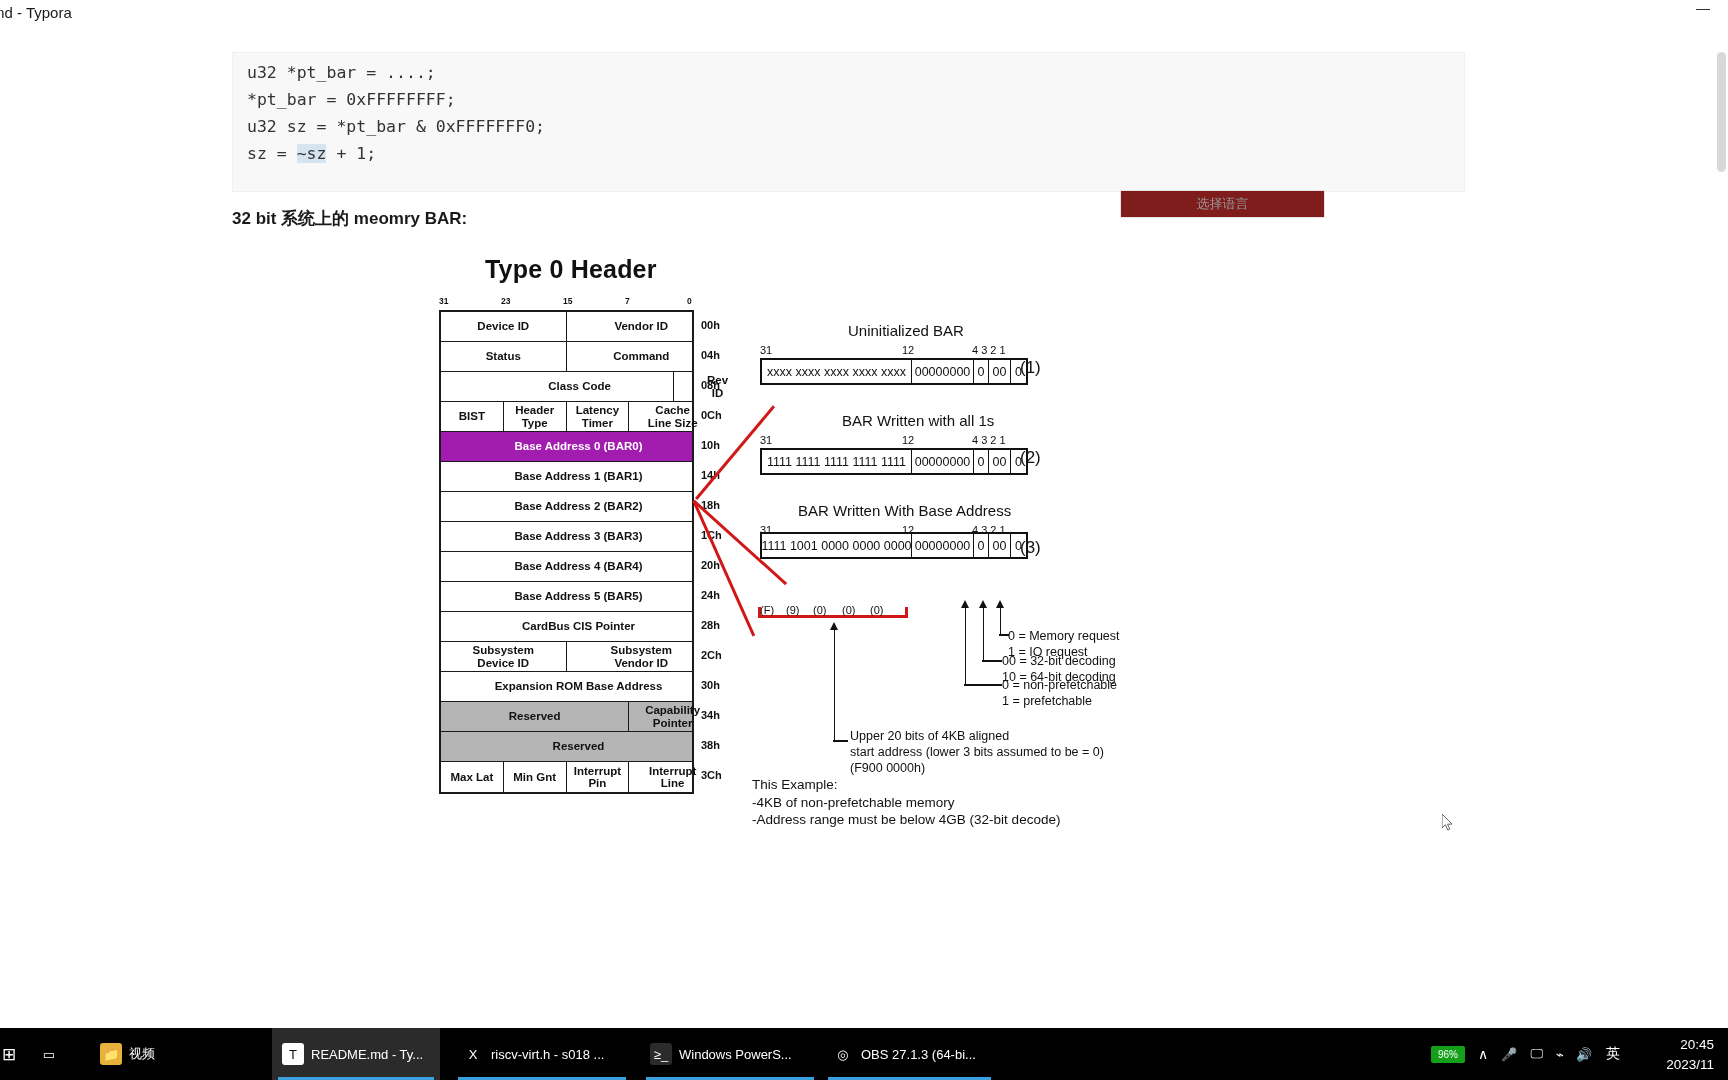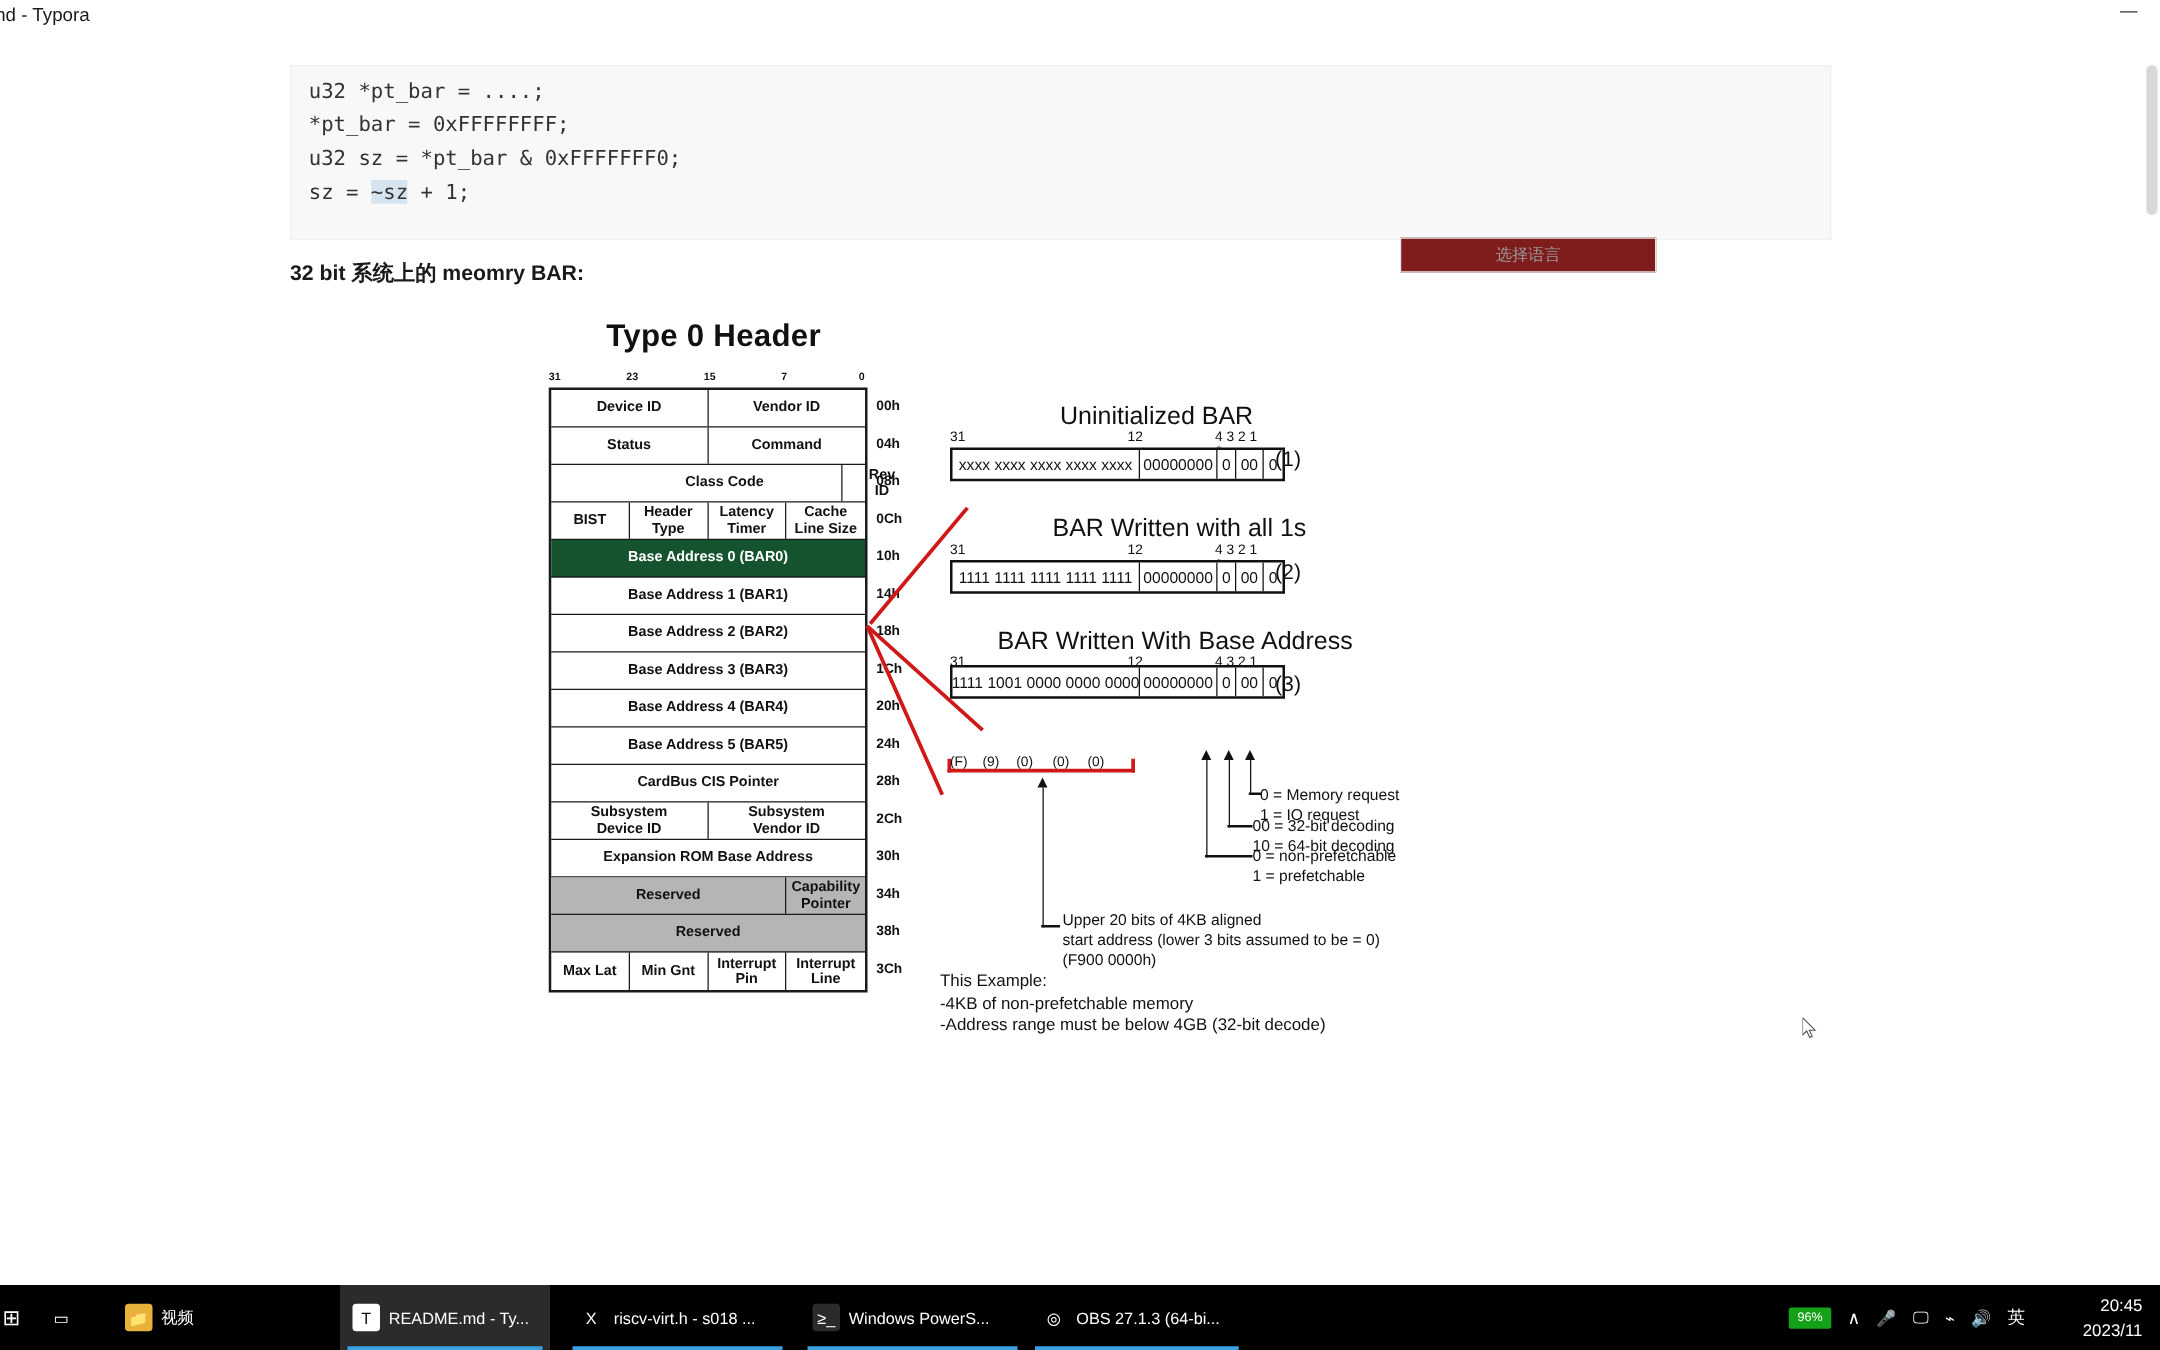--- a/index.html
+++ b/index.html
@@ -103,22 +103,22 @@
     height: 30px;
   }
   .hrow:last-child { border-bottom: none; }
   .hcell {
     display: flex; align-items: center; justify-content: center;
     font-size: 11.5px; font-weight: bold; color: #111;
     text-align: center; line-height: 1.05;
     border-right: 1.6px solid #1a1a1a;
     flex: 1 1 auto;
   }
-  .hcell:last-child { border-right: none; }
-  .hrow.red { background: #14532d; }
+  .hcell:last-child { border-right: none; margin-left: 12px; }
+  .hrow.red { background: #a21caf; }
   .hrow.red .hcell { color: #ffffff; }
   .hrow.gray { background: #b5b5b5; }
   .hcell.tall { line-height: 1.08; }
 
   
   .bitruler {
     position: absolute; left: 9px; top: 44px; width: 255px; height: 14px;
   }
   .bitruler span {
     position: absolute; top: 0;
@@ -128,21 +128,21 @@
   
   .offsets {
     position: absolute; left: 268px; top: 58px; width: 40px;
   }
   .offsets div {
     height: 30px; display: flex; align-items: center;
     font-size: 11px; font-weight: bold; color: #111;
     padding-left: 3px;
   }
   .bar-title {
-    position: absolute; font-size: 20px; color: #111; white-space: nowrap;
+    position: absolute; font-size: 15px; color: #111; white-space: nowrap;
   }
   .bar-bits {
     position: absolute; height: 13px; width: 248px;
   }
   .bar-bits span {
     position: absolute; top: 0; font-size: 11px; color: #111;
   }
   .barbox {
     position: absolute; display: flex; height: 27px;
     border: 2px solid #111; background: #fff;

